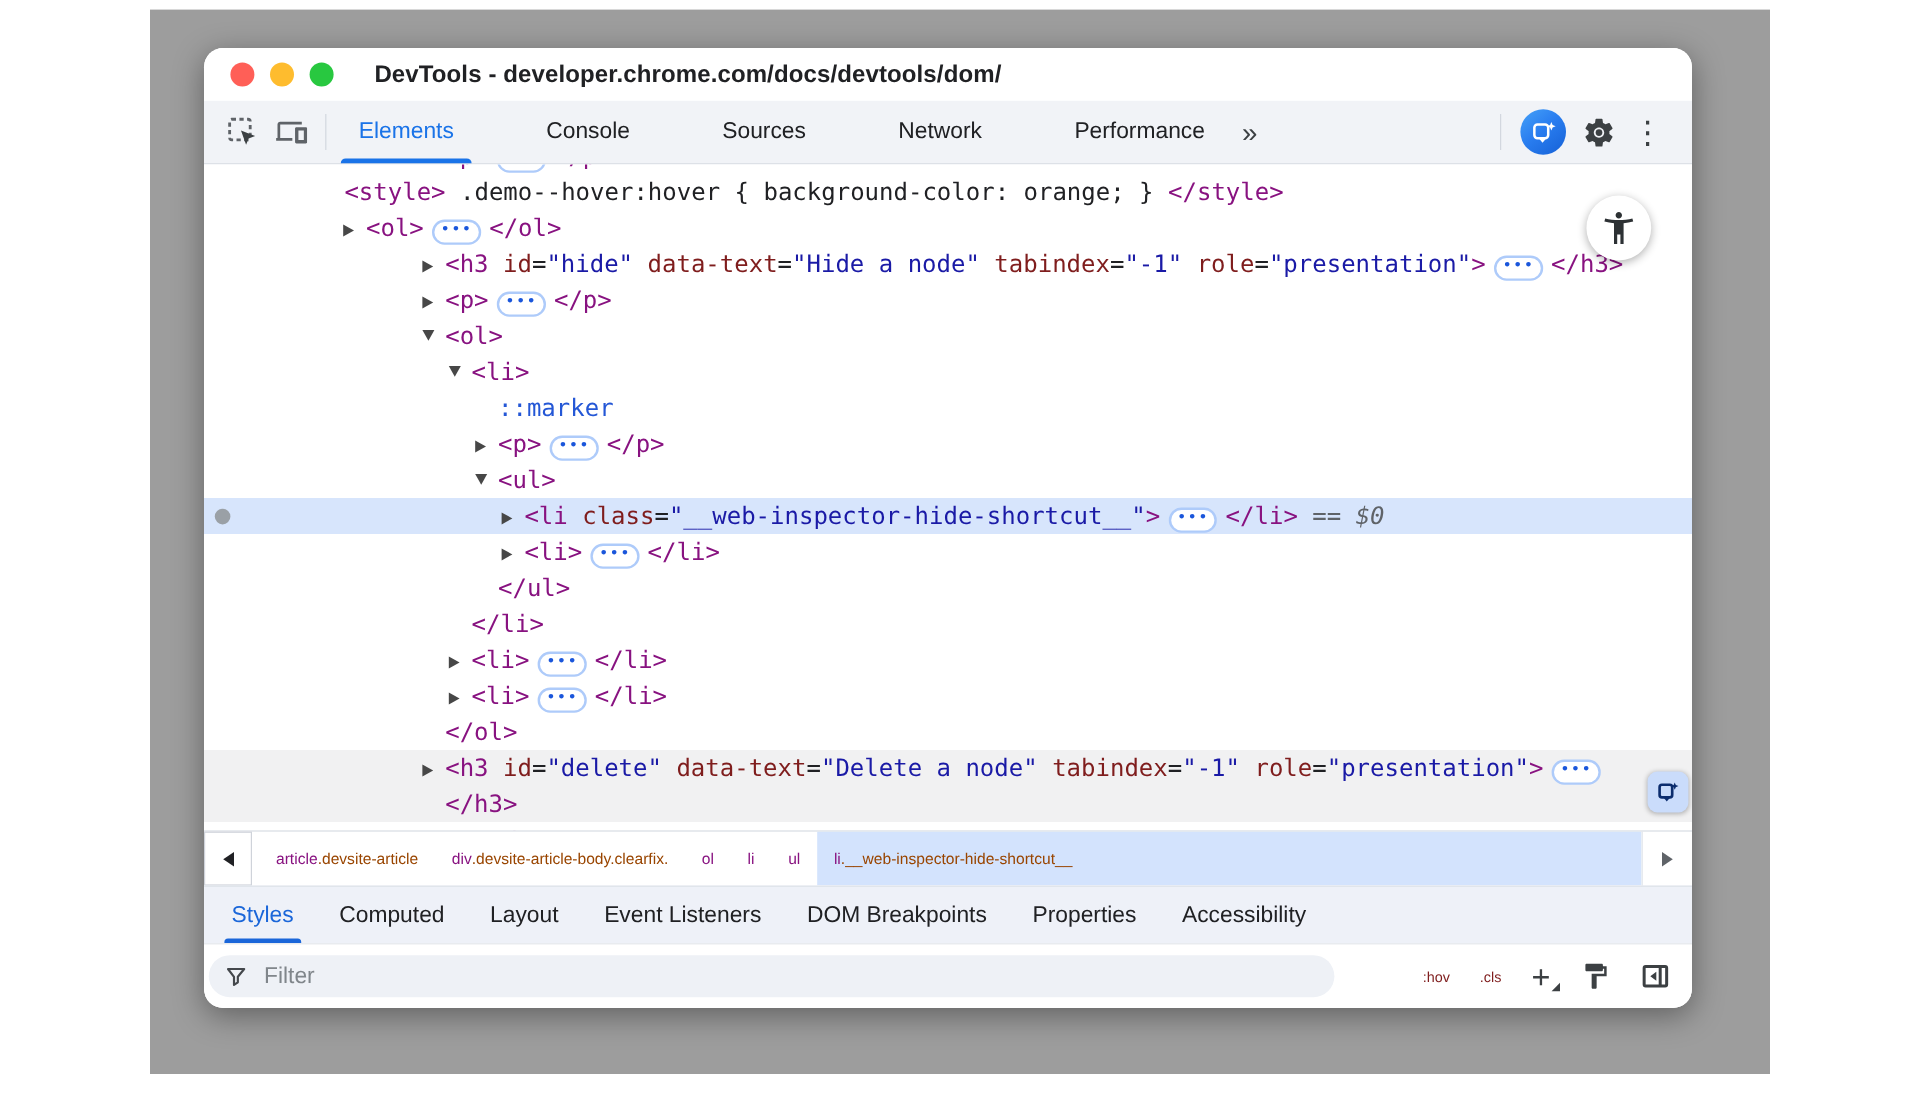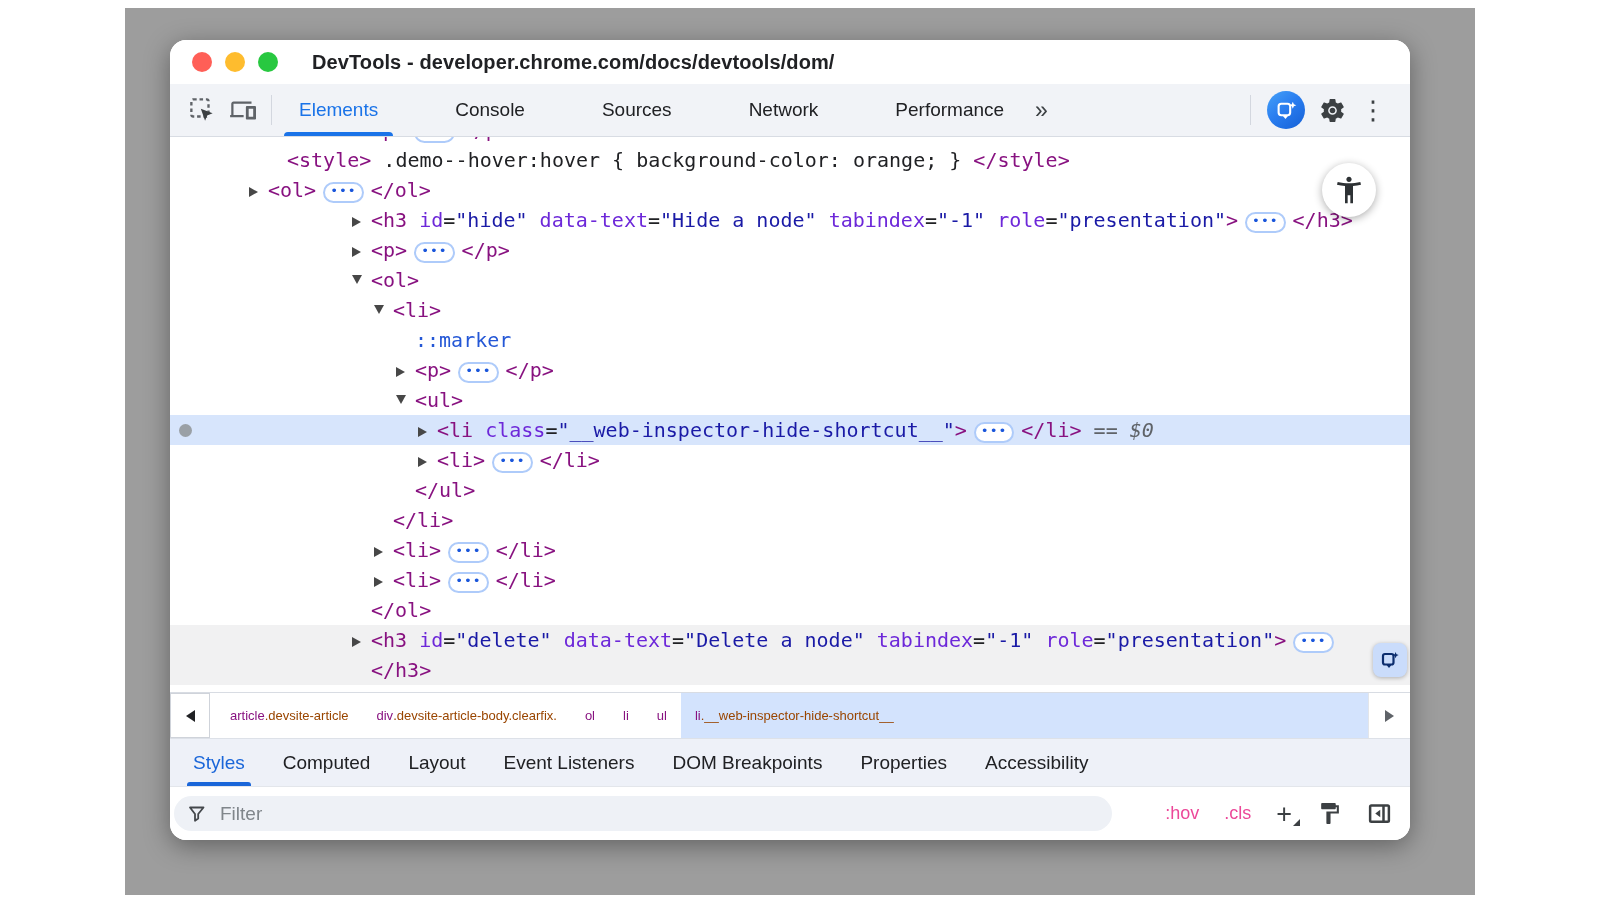--- a/index.html
+++ b/index.html
@@ -30,21 +30,21 @@
   .kebab{font-size:26px;color:#3c4043;padding:0 8px;line-height:26px;}
 
   
   .dom-tree{position:absolute;top:97px;left:0;width:1240px;height:555px;overflow:hidden;background:#fff;font-family:"DejaVu Sans Mono",monospace;font-size:20px;}
   .trow{height:30px;line-height:30px;white-space:nowrap;position:relative;}
   .trow.selected{background:#d7e5fc;}
   .trow.hovered{background:#f1f1f2;}
   .trow.clip-top{margin-top:-22px;}
   .tok-tag{color:#881280;}
   .tok-text{color:#202124;}
-  .tok-attr{color:#6d28d9;margin-top:24px;}
+  .tok-attr{color:#7f1d1d;margin-top:24px;}
   .tok-eq{color:#202124;}
   .tok-val{color:#1a1aa6;}
   .tok-pseudo{color:#2457d6;}
   .tok-gray{color:#5f6368;}
   .tok-dollar{color:#5f6368;font-style:italic;}
   .tri{display:inline-block;width:19px;}
   .tri b{display:inline-block;width:0;height:0;}
   .tri.right b{border-left:9px solid #474747;border-top:5.5px solid transparent;border-bottom:5.5px solid transparent;}
   .tri.down b{border-top:9px solid #474747;border-left:5.5px solid transparent;border-right:5.5px solid transparent;vertical-align:3px;}
   .pill{display:inline-block;vertical-align:2px;margin:0 7px;padding:0 5px;height:17px;line-height:14px;border:2px solid #aecbfa;border-radius:11px;background:#fff;color:#1a56db;font-size:13px;letter-spacing:1px;font-family:"DejaVu Sans Mono",monospace;}
@@ -72,21 +72,21 @@
   .stab{position:relative;display:flex;align-items:center;padding:0 19px;font-size:19px;color:#202124;}
   .stab.active{color:#1a66d9;}
   .stab.active::after{content:"";position:absolute;left:13px;right:13px;bottom:0;height:4px;background:#1a66d9;border-radius:3px 3px 0 0;}
 
   
   .filter-bar{position:absolute;top:746px;left:0;width:1240px;height:54px;background:#fff;border-top:1px solid #e3e6eb;display:flex;align-items:center;padding:0 18px 0 4px;box-sizing:border-box;}
   .filter-pill{width:938px;height:35px;border-radius:18px;background:#eef1f6;display:flex;align-items:center;padding:0 13px;gap:11px;box-sizing:border-box;flex:0 0 auto;}
   .filter-input{border:none;background:transparent;outline:none;font-size:19px;color:#202124;flex:1;font-family:"Liberation Sans",sans-serif;}
   .filter-input::placeholder{color:#80868b;}
   .fcontrols{display:flex;align-items:center;gap:25px;margin-left:auto;}
-  .ftext{font-size:18px;color:#ec4899;font-weight:500;}
+  .ftext{font-size:12px;color:#7f1d1d;font-weight:500;}
   .fplus{position:relative;font-size:27px;color:#3c4043;line-height:22px;font-weight:400;}
   .fplus::after{content:"";position:absolute;right:-8px;bottom:-1px;width:0;height:0;border-left:7px solid transparent;border-bottom:7px solid #3c4043;}
 </style>
 </head>
 <body>
 
 <div class="stage">
   <div class="matte"></div>
 
   <div class="window">
@@ -135,21 +135,21 @@
           <path fill-rule="evenodd" fill="#3c4043" d="M19.14 12.94c.04-.3.06-.61.06-.94 0-.32-.02-.64-.07-.94l2.03-1.58c.18-.14.23-.41.12-.61l-1.92-3.32c-.12-.22-.37-.29-.59-.22l-2.39.96c-.5-.38-1.03-.7-1.62-.94l-.36-2.54c-.04-.24-.24-.41-.48-.41h-3.84c-.24 0-.43.17-.47.41l-.36 2.54c-.59.24-1.13.57-1.62.94l-2.39-.96c-.22-.08-.47 0-.59.22L2.74 8.87c-.12.21-.08.47.12.61l2.03 1.58c-.05.3-.09.63-.09.94s.02.64.07.94l-2.03 1.58c-.18.14-.23.41-.12.61l1.92 3.32c.12.22.37.29.59.22l2.39-.96c.5.38 1.03.7 1.62.94l.36 2.54c.05.24.24.41.48.41h3.84c.24 0 .44-.17.47-.41l.36-2.54c.59-.24 1.13-.56 1.62-.94l2.39.96c.22.08.47 0 .59-.22l1.92-3.32c.12-.22.07-.47-.12-.61l-2.01-1.58zM12 15.6c-1.98 0-3.6-1.62-3.6-3.6s1.62-3.6 3.6-3.6 3.6 1.62 3.6 3.6-1.62 3.6-3.6 3.6z"></path>
           <circle cx="12" cy="12" r="2.3" fill="#3c4043"></circle>
         </svg>
       </span>
       <span class="kebab">⋮</span>
     </div>
 
     <div class="dom-tree" id="dom-tree">
         <div class="trow clip-top" style="padding-left: 182px;"><span class="tri right"></span><span class="tok-tag">&lt;p&gt;</span><span class="pill">•••</span><span class="tok-tag">&lt;/p&gt;</span></div>
         <div class="trow" style="padding-left: 98px;"><span class="tri none"></span><span class="tok-tag">&lt;style&gt;</span><span class="tok-text"> .demo--hover:hover { background-color: orange; } </span><span class="tok-tag">&lt;/style&gt;</span></div>
-        <div class="trow" style="padding-left: 79px;"><span class="tri right"><b></b></span><span class="tok-tag">&lt;ol&gt;</span><span class="pill">•••</span><span class="tok-tag">&lt;/ol&gt;</span></div>
+        <div class="trow" style="padding-left: 116px;"><span class="tri right"><b></b></span><span class="tok-tag">&lt;ol&gt;</span><span class="pill">•••</span><span class="tok-tag">&lt;/ol&gt;</span></div>
         <div class="trow" style="padding-left: 182px;"><span class="tri right"><b></b></span><span class="tok-tag">&lt;h3</span><span class="tok-text"> </span><span class="tok-attr">id</span><span class="tok-eq">=</span><span class="tok-val">"hide"</span><span class="tok-text"> </span><span class="tok-attr">data-text</span><span class="tok-eq">=</span><span class="tok-val">"Hide a node"</span><span class="tok-text"> </span><span class="tok-attr">tabindex</span><span class="tok-eq">=</span><span class="tok-val">"-1"</span><span class="tok-text"> </span><span class="tok-attr">role</span><span class="tok-eq">=</span><span class="tok-val">"presentation"</span><span class="tok-tag">&gt;</span><span class="pill">•••</span><span class="tok-tag">&lt;/h3&gt;</span></div>
         <div class="trow" style="padding-left: 182px;"><span class="tri right"><b></b></span><span class="tok-tag">&lt;p&gt;</span><span class="pill">•••</span><span class="tok-tag">&lt;/p&gt;</span></div>
         <div class="trow" style="padding-left: 182px;"><span class="tri down"><b></b></span><span class="tok-tag">&lt;ol&gt;</span></div>
         <div class="trow" style="padding-left: 204px;"><span class="tri down"><b></b></span><span class="tok-tag">&lt;li&gt;</span></div>
         <div class="trow" style="padding-left: 226px;"><span class="tri none"></span><span class="tok-pseudo">::marker</span></div>
         <div class="trow" style="padding-left: 226px;"><span class="tri right"><b></b></span><span class="tok-tag">&lt;p&gt;</span><span class="pill">•••</span><span class="tok-tag">&lt;/p&gt;</span></div>
         <div class="trow" style="padding-left: 226px;"><span class="tri down"><b></b></span><span class="tok-tag">&lt;ul&gt;</span></div>
         <div class="trow selected" style="padding-left: 248px;"><span class="gutter-dot"></span><span class="tri right"><b></b></span><span class="tok-tag">&lt;li</span><span class="tok-text"> </span><span class="tok-attr">class</span><span class="tok-eq">=</span><span class="tok-val">"__web-inspector-hide-shortcut__"</span><span class="tok-tag">&gt;</span><span class="pill">•••</span><span class="tok-tag">&lt;/li&gt;</span><span class="tok-gray"> == </span><span class="tok-dollar">$0</span></div>
         <div class="trow" style="padding-left: 248px;"><span class="tri right"><b></b></span><span class="tok-tag">&lt;li&gt;</span><span class="pill">•••</span><span class="tok-tag">&lt;/li&gt;</span></div>
         <div class="trow" style="padding-left: 226px;"><span class="tri none"></span><span class="tok-tag">&lt;/ul&gt;</span></div>

